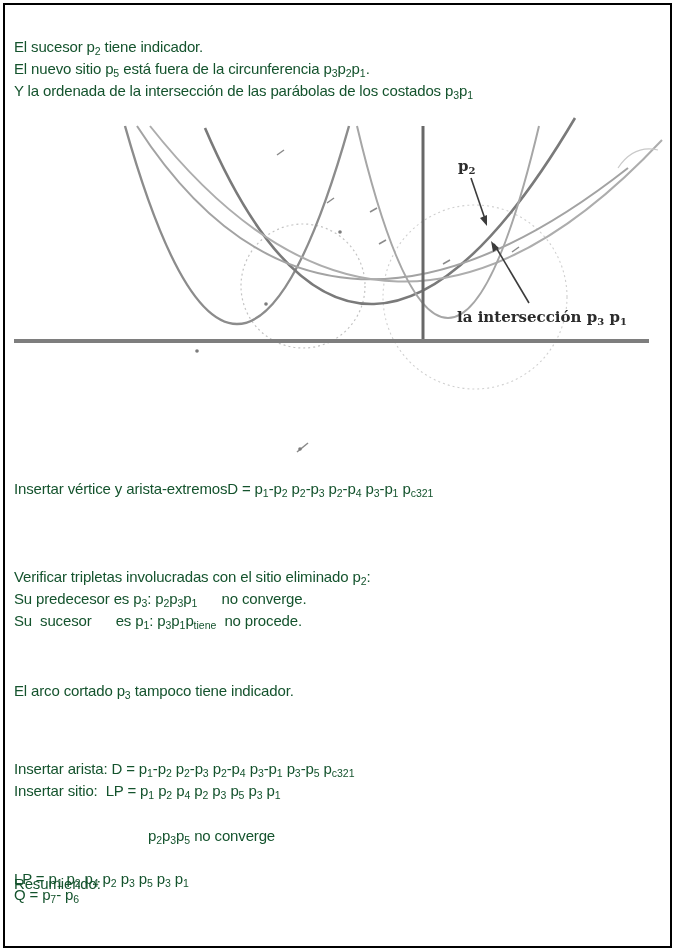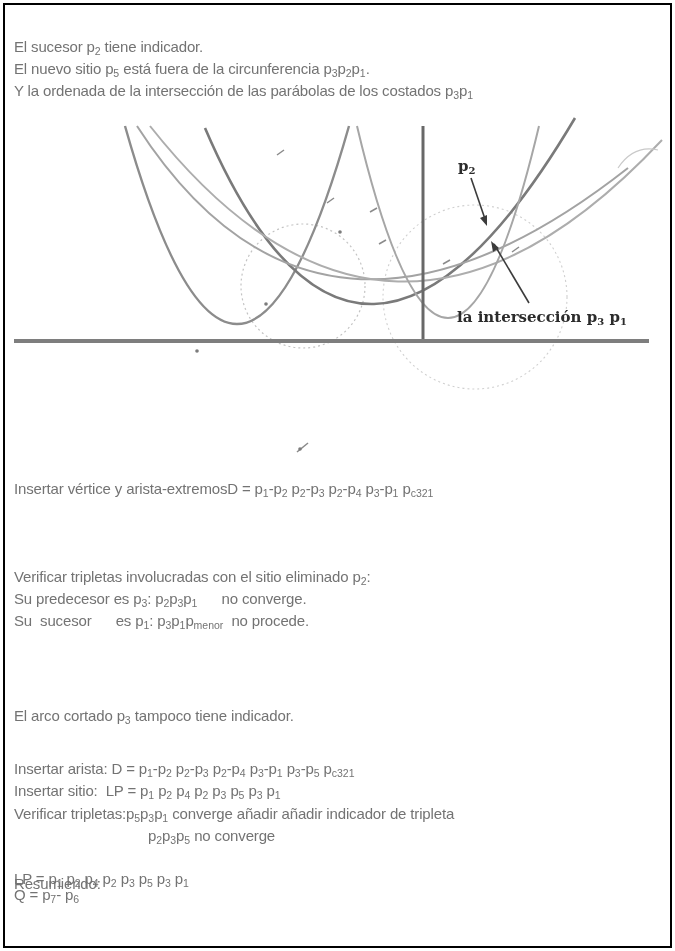--- a/index.html
+++ b/index.html
@@ -1,20 +1,20 @@
 <!DOCTYPE html>
 <html><head>
 <meta charset="utf-8">
 <style>
   html,body{margin:0;padding:0;background:#e8e8e8;}
   .page{position:relative;width:675px;height:951px;background:#ffffff;overflow:hidden;
         font-family:"Liberation Sans",sans-serif;}
   .page-border{position:absolute;left:3px;top:3px;width:665px;height:941px;
         border:2px solid #000;pointer-events:none;}
-  .ln{position:absolute;left:14px;font-size:15px;line-height:22px;color:#737373;
+  .ln{position:absolute;left:14px;font-size:15px;line-height:22px;color:#14532d;
       letter-spacing:-0.15px;white-space:nowrap;}
   .ln sub{font-size:10.5px;vertical-align:-2.5px;letter-spacing:0;}
   .fig{position:absolute;left:0;top:0;}
   .figlabel{font-family:"DejaVu Serif",serif;font-weight:bold;fill:#2b2b2b;font-size:15px;}
   .fsub{font-size:10px;}
 </style>
 </head>
 <body>
 
 <div class="page">
@@ -65,24 +65,23 @@
     <text x="457" y="322" class="figlabel" xml:space="preserve"><tspan>la intersección p</tspan><tspan class="fsub" dy="3">3</tspan><tspan dy="-3">&nbsp;p</tspan><tspan class="fsub" dy="3">1</tspan></text>
   </svg>
 
   <div class="ln" style="top:36px">El sucesor p<sub>2</sub> tiene indicador.</div>
   <div class="ln" style="top:58px">El nuevo sitio p<sub>5</sub> está fuera de la circunferencia p<sub>3</sub>p<sub>2</sub>p<sub>1</sub>.</div>
   <div class="ln" style="top:80px">Y la ordenada de la intersección de las parábolas de los costados p<sub>3</sub>p<sub>1</sub></div>
 
   <div class="ln" style="top:478px">Insertar vértice y arista-extremosD = p<sub>1</sub>-p<sub>2</sub> p<sub>2</sub>-p<sub>3</sub> p<sub>2</sub>-p<sub>4</sub> p<sub>3</sub>-p<sub>1</sub> p<sub>c321</sub></div>
   <div class="ln" style="top:566px">Verificar tripletas involucradas con el sitio eliminado p<sub>2</sub>:</div>
   <div class="ln" style="top:588px">Su predecesor es p<sub>3</sub>: p<sub>2</sub>p<sub>3</sub>p<sub>1</sub>&nbsp;&nbsp;&nbsp;&nbsp;&nbsp;&nbsp;no converge.</div>
-  <div class="ln" style="top:610px">Su&nbsp;&nbsp;sucesor&nbsp;&nbsp;&nbsp;&nbsp;&nbsp;&nbsp;es p<sub>1</sub>: p<sub>3</sub>p<sub>1</sub>p<sub>menor</sub>&nbsp; no procede.</div>
-  <div class="ln" style="top:705px">El arco cortado p<sub>3</sub> tampoco tiene indicador.</div>
+  <div class="ln" style="top:610px">Su&nbsp;&nbsp;sucesor&nbsp;&nbsp;&nbsp;&nbsp;&nbsp;&nbsp;es p<sub>1</sub>: p<sub>3</sub>p<sub>1</sub>p<sub>tiene</sub>&nbsp; no procede.</div>
+  <div class="ln" style="top:680px">El arco cortado p<sub>3</sub> tampoco tiene indicador.</div>
   <div class="ln" style="top:758px">Insertar arista: D = p<sub>1</sub>-p<sub>2</sub> p<sub>2</sub>-p<sub>3</sub> p<sub>2</sub>-p<sub>4</sub> p<sub>3</sub>-p<sub>1</sub> p<sub>3</sub>-p<sub>5</sub> p<sub>c321</sub></div>
   <div class="ln" style="top:780px">Insertar sitio:&nbsp; LP = p<sub>1</sub> p<sub>2</sub> p<sub>4</sub> p<sub>2</sub> p<sub>3</sub> p<sub>5</sub> p<sub>3</sub> p<sub>1</sub></div>
-  <div class="ln" style="top:803px">Verificar tripletas:p<sub>5</sub>p<sub>3</sub>p<sub>1</sub> converge añadir añadir indicador de tripleta</div>
   <div class="ln" style="top:825px;left:148px">p<sub>2</sub>p<sub>3</sub>p<sub>5</sub> no converge</div>
   <div class="ln" style="top:873px">Resumiendo:</div>
   <div class="ln" style="top:868px">LP = p<sub>1</sub> p<sub>2</sub> p<sub>4</sub> p<sub>2</sub> p<sub>3</sub> p<sub>5</sub> p<sub>3</sub> p<sub>1</sub></div>
   <div class="ln" style="top:884px">Q = p<sub>7</sub>- p<sub>6</sub></div>
 
   <div class="page-border"></div>
 </div>
 
 </body></html>

